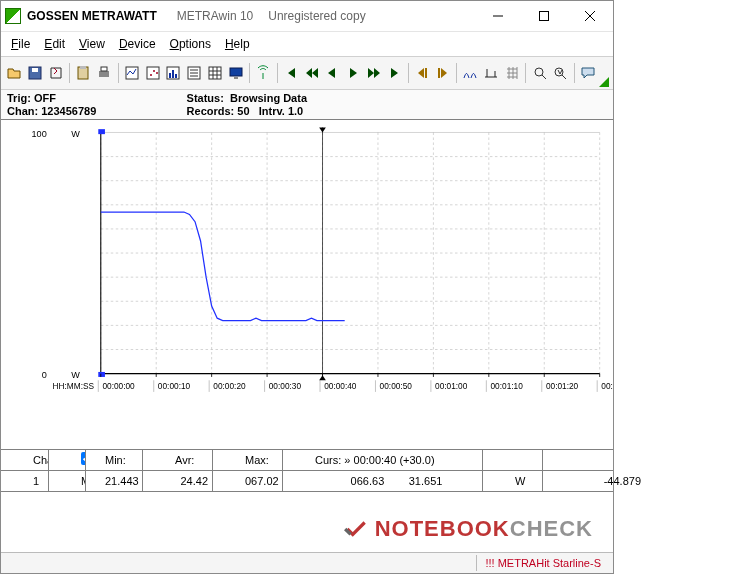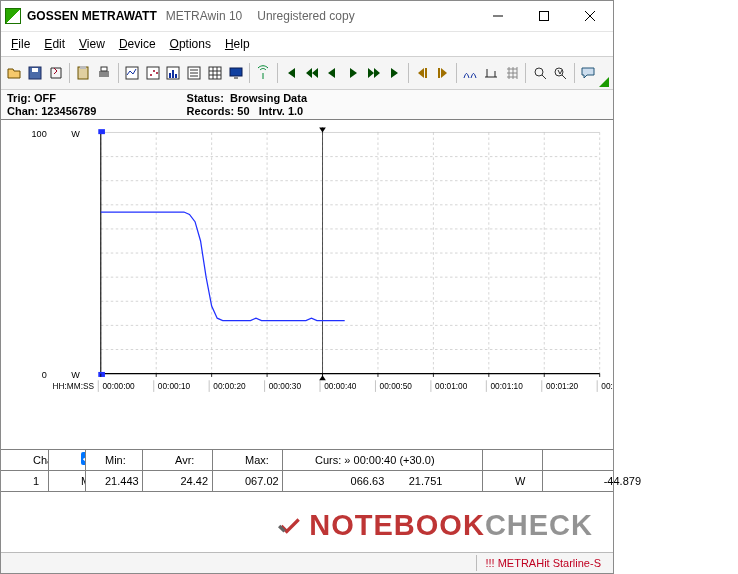--- a/index.html
+++ b/index.html
@@ -33,21 +33,21 @@
     padding-left: 4px;
   }
   .app-icon {
     width: 16px; height: 16px;
     background: linear-gradient(135deg,#2aa800 0 50%,#fff 50% 100%);
     border: 1px solid #1a7300;
     margin-right: 6px;
     box-sizing: border-box;
   }
   .title-text { font-weight: 600; }
-  .title-sub  { margin-left: 9px; color:#666; }
+  .title-sub  { margin-left: 20px; color:#666; }
   .title-note { margin-left: 15px; color:#666; }
   .win-controls { margin-left:auto; display:flex; }
   .win-btn {
     width: 46px; height: 30px;
     display:flex; align-items:center; justify-content:center;
     color:#222;
   }
 
   
   .menubar {
@@ -130,21 +130,21 @@
   .divider-vert{ background:#808080; }
   .blank-body{
     height:60px; border-top:1px solid #808080;
   }
 
   
   .watermark{
     position:absolute;
     right:20px; bottom:10px;
     font-family: Arial, sans-serif;
-    font-size:29px; font-weight:700;
+    font-size:22px; font-weight:700;
     letter-spacing:1px;
     color:#888;
     display:flex; align-items:center; gap:6px;
     opacity:0.9; pointer-events:none; user-select:none;
   }
   .watermark .nb{ color:#b72020; }
   .watermark svg{ width:26px;height:26px; }
 
   
   .statusbar{
@@ -452,21 +452,21 @@
       <div class="divider-vert"></div>
       <div class="cell noborder"></div>
     </div>
     <div class="row">
       <div class="cell left">1</div>
       <div class="cell left">M</div>
       <div class="cell">21.443</div>
       <div class="cell">24.42</div>
       <div class="cell">067.02</div>
       <div class="cell" style="text-align:center">
-        <span>066.63</span>&nbsp;&nbsp;&nbsp;&nbsp;&nbsp;&nbsp;&nbsp;&nbsp;<span>21.751</span>
+        <span>066.63</span>&nbsp;&nbsp;&nbsp;&nbsp;&nbsp;&nbsp;&nbsp;&nbsp;<span>31.651</span>
       </div>
       <div class="cell left">W</div>
       <div class="divider-vert"></div>
       <div class="cell noborder">-44.879</div>
     </div>
     <div class="blank-body" style="position:relative">
       <div class="watermark">
         <svg viewBox="0 0 24 24">
             <path d="M4 12l5 5L20 6" fill="none" stroke="#b72020" stroke-width="3"></path>
             <path d="M2 12l5 5" fill="none" stroke="#555" stroke-width="3"></path>

